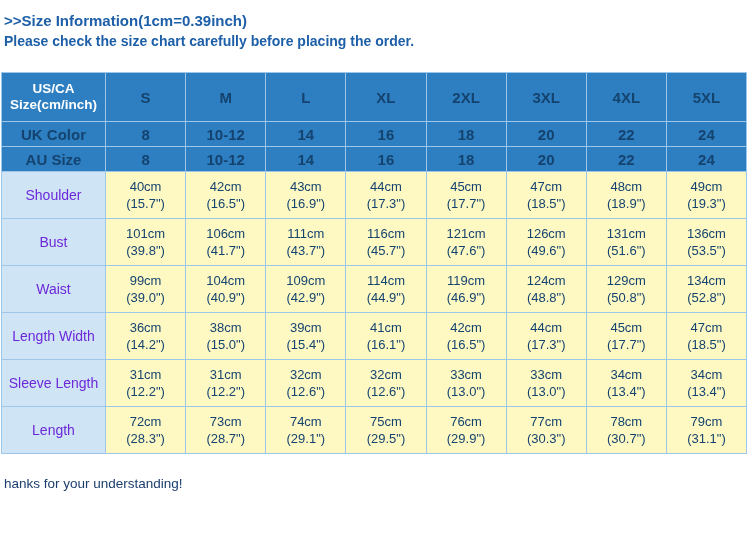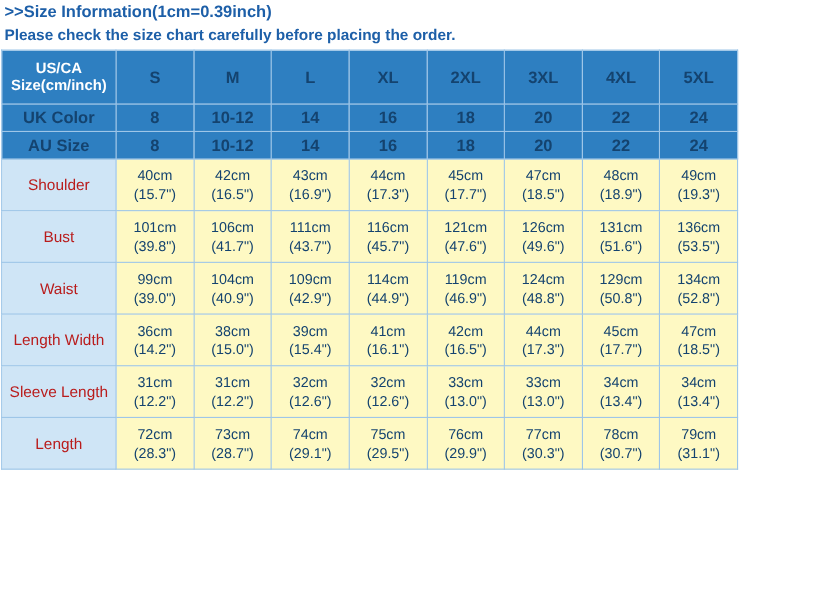--- a/index.html
+++ b/index.html
@@ -18,33 +18,33 @@
     position: relative;
     width: 748px;
     height: 535px;
     box-sizing: border-box;
     background: #ffffff;
   }
   .header-line1 {
     font-size: 15px;
     font-weight: bold;
     color: #1d5fa8;
-    padding: 2px 0 2px 4px;
+    padding: 12px 0 2px 4px;
     letter-spacing: 0px;
   }
   .header-line2 {
     font-size: 14px;
     font-weight: bold;
     color: #1d5fa8;
     padding: 2px 0 6px 4px;
   }
   table.size-chart {
-    width: 670px;
+    width: 746px;
     border-collapse: collapse;
-    margin: 0 1px;
+    margin: 17px 1px;
     table-layout: fixed;
   }
   table.size-chart td, table.size-chart th {
     border: 1px solid #9ec6e8;
     text-align: center;
     vertical-align: middle;
     color: #14436f;
   }
   .col-label {
     width: 104px;
@@ -77,21 +77,21 @@
   .data-row td {
     background: #fef9c3;
     height: 44px;
     font-size: 13px;
     line-height: 17px;
   }
   .data-row td.first-cell {
     background: #cfe5f6;
     font-size: 14px;
     font-weight: normal;
-    color: #b91c1c;
+    color: #6d28d9;
   }
   .cm {
     display: block;
   }
   .inch {
     display: block;
   }
   .footer {
     font-size: 13.5px;
     color: #1b3e6f;
@@ -372,15 +372,16 @@
           </td>
         <td>
             <span class="cm">79cm</span>
             <span class="inch">(31.1")</span>
           </td>
       </tr>
     </tbody>
   </table>
 
   <div class="footer">
+    <div>hanks for your understanding!</div>
   </div>
 
 </div>
 
 </body></html>

